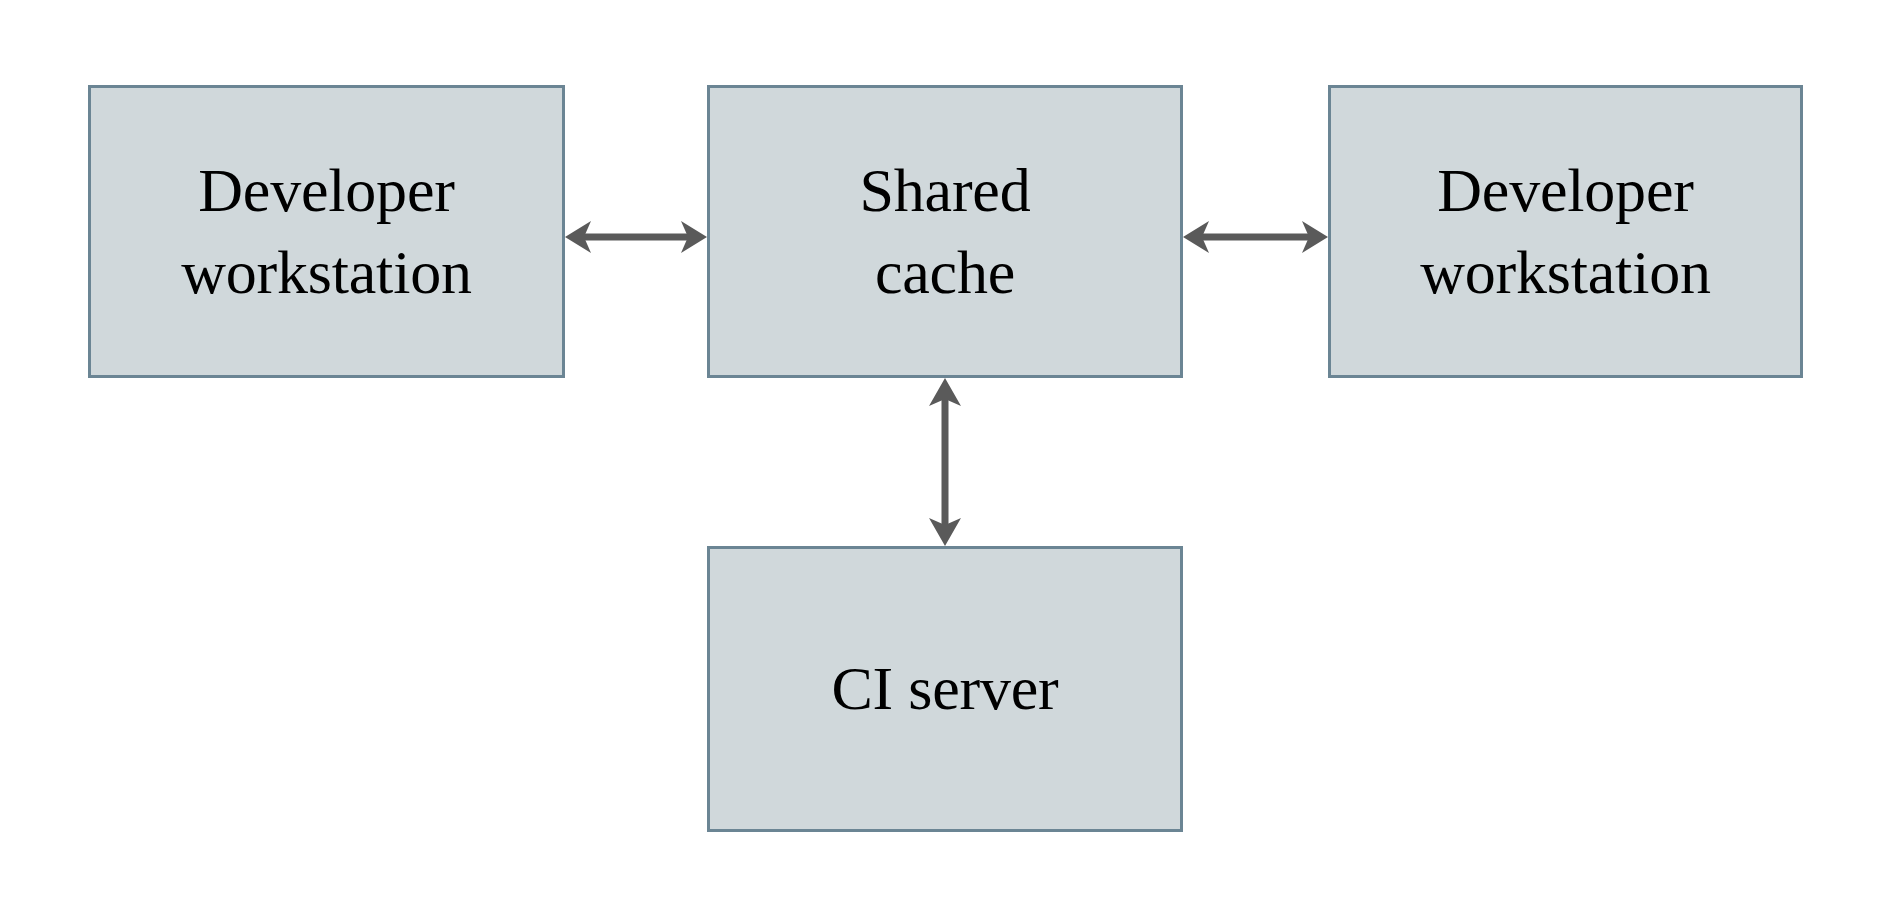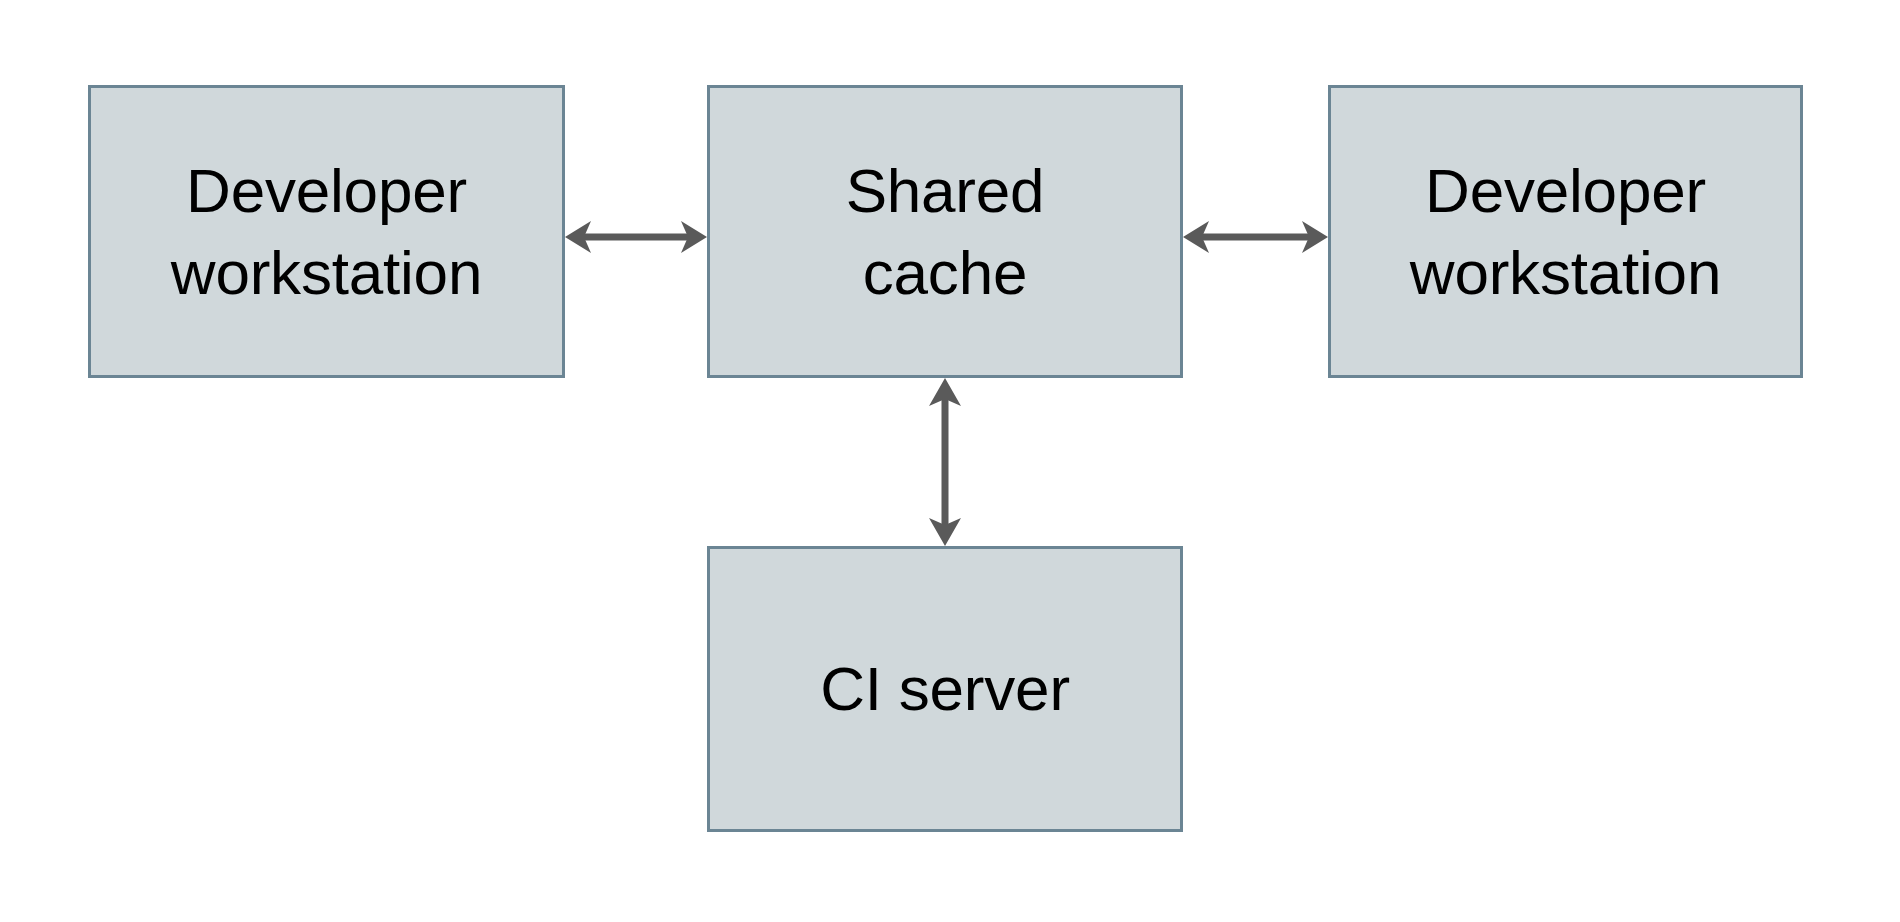--- a/index.html
+++ b/index.html
@@ -6,21 +6,21 @@
     margin: 0;
     padding: 0;
     background: #ffffff;
   }
   #canvas {
     position: relative;
     width: 1900px;
     height: 922px;
     background: #ffffff;
     overflow: hidden;
-    font-family: Liberation Sans, sans-serif;
+    font-family: Liberation Serif, serif;
   }
   .node {
     position: absolute;
     box-sizing: border-box;
     background: #d0d8db;
     border: 3px solid #6b8594;
     display: flex;
     align-items: center;
     justify-content: center;
     text-align: center;

